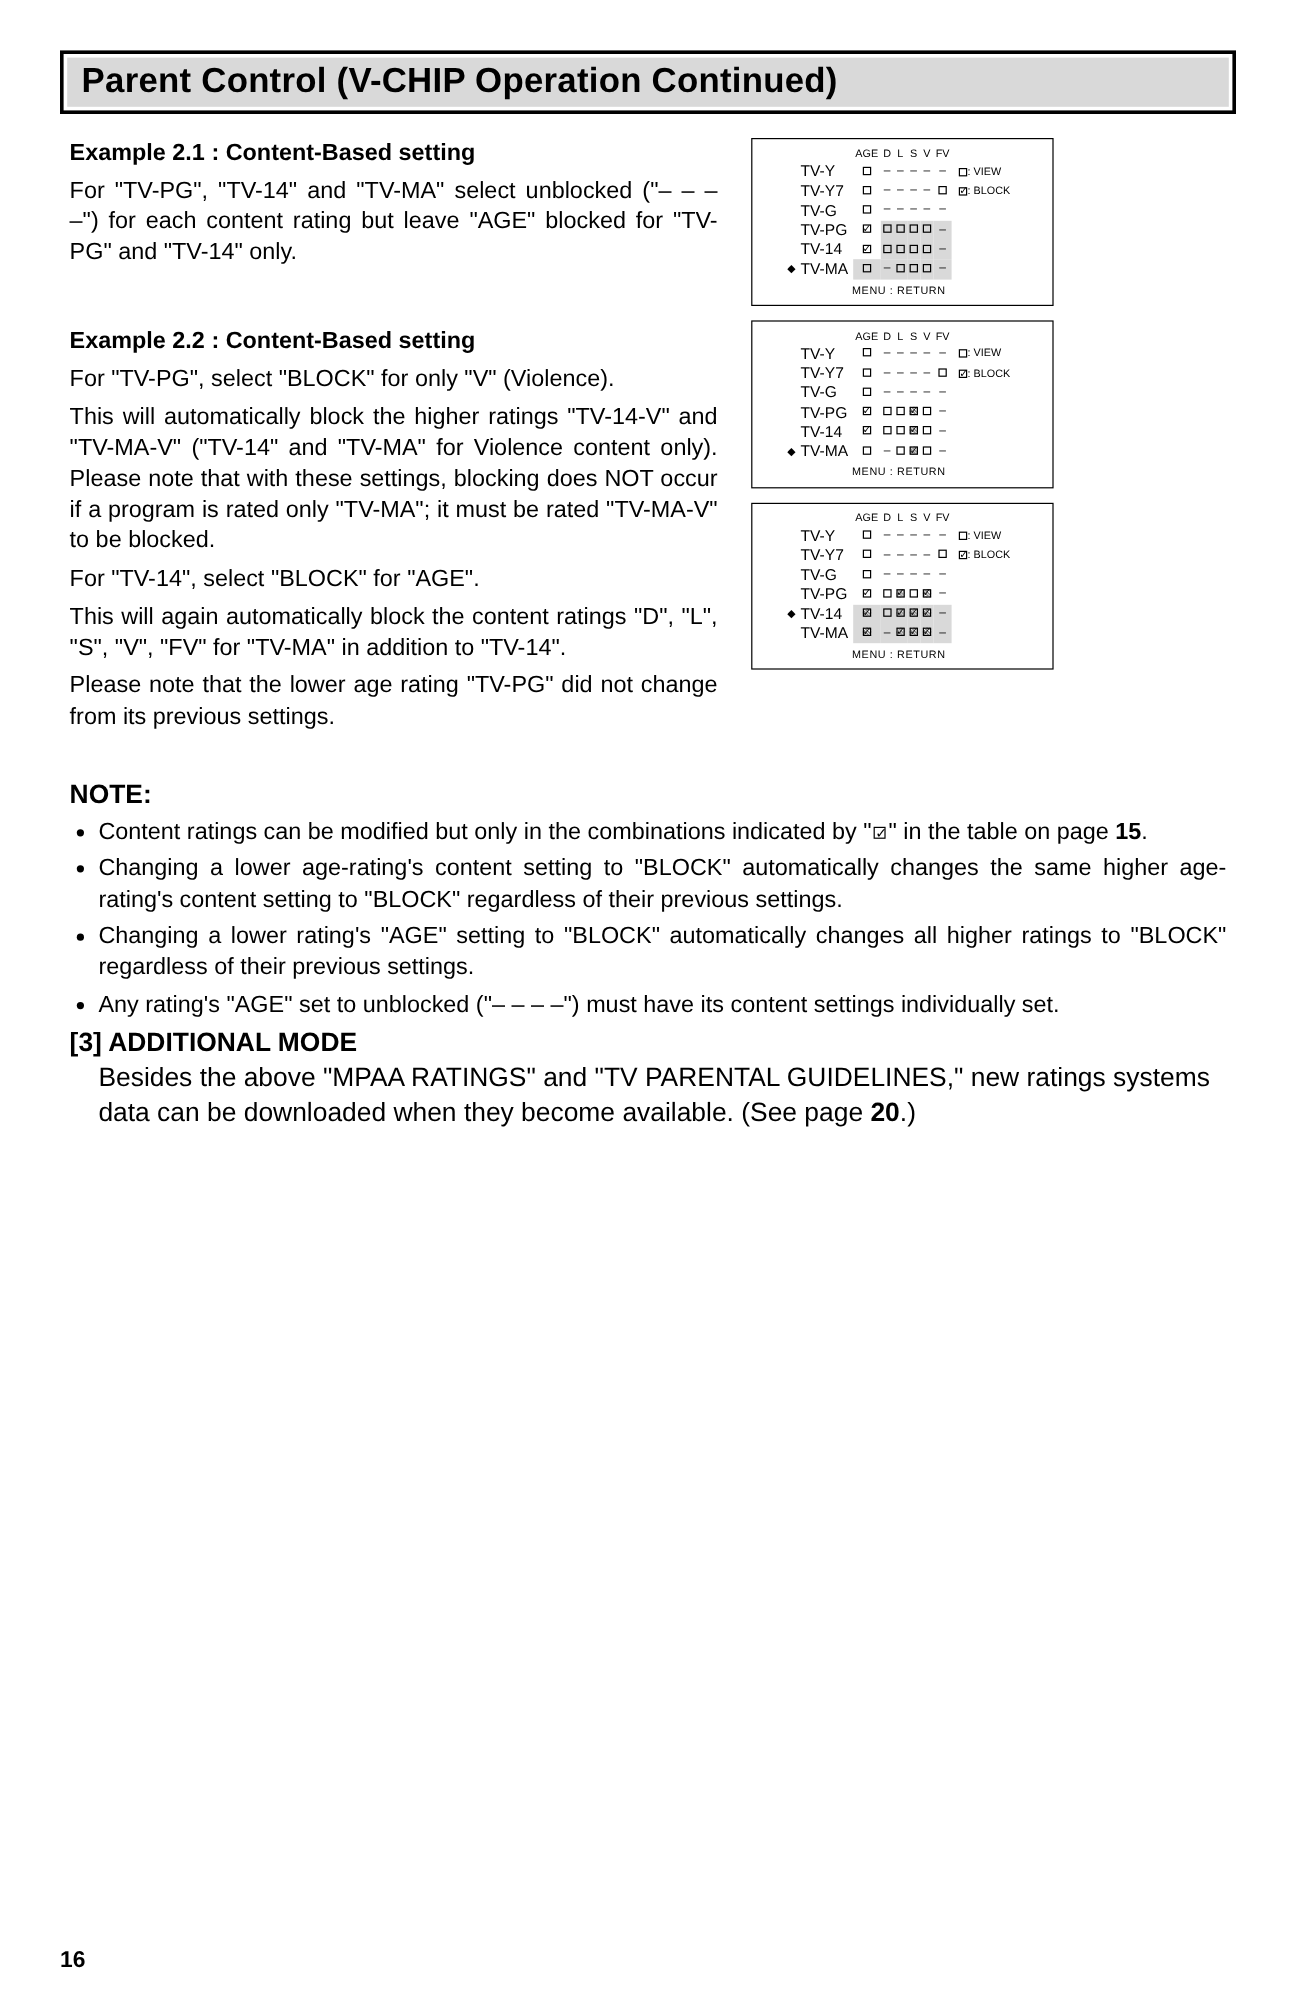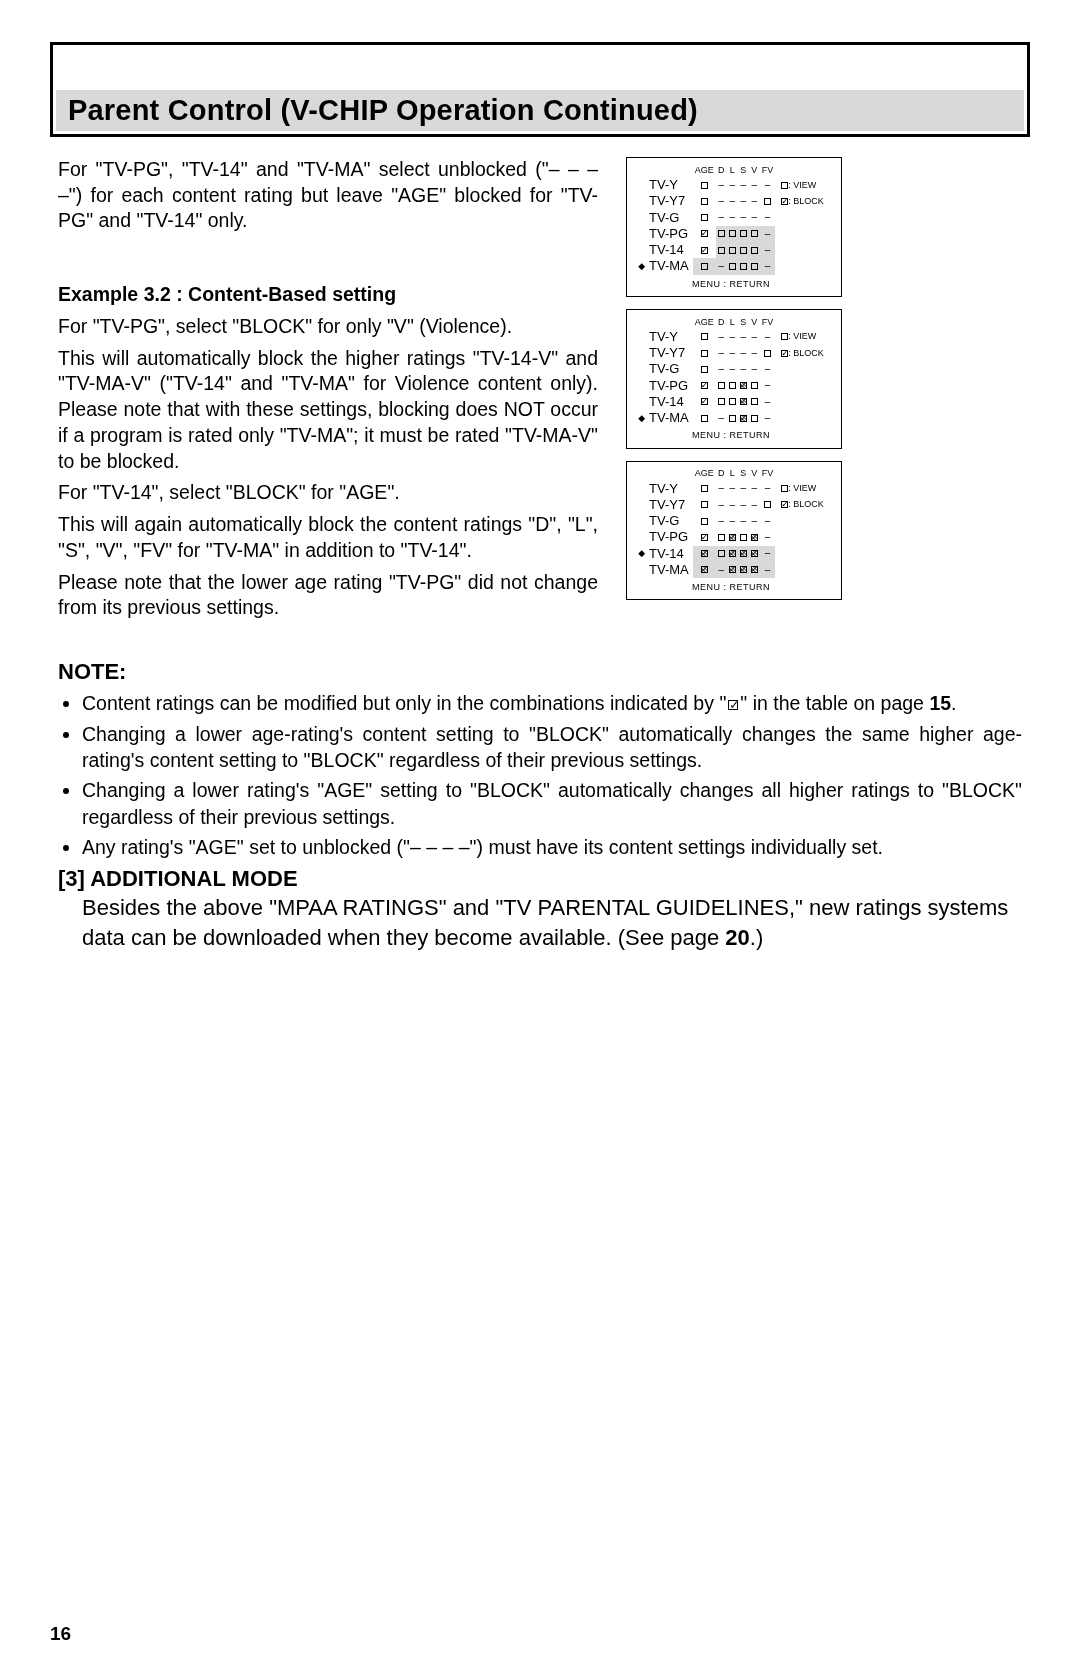--- a/index.html
+++ b/index.html
@@ -20,21 +20,20 @@
     border: 3px solid #000;
     padding: 3px;
     margin-bottom: 20px;
   }
   .title-bar {
     background: #d9d9d9;
     font-size: 29px;
     font-weight: bold;
     padding: 4px 12px;
     letter-spacing: 0.2px;
-    margin-top: 42px;
   }
   .content {
     display: flex;
     gap: 28px;
     padding: 0 0 0 8px;
   }
   .left { width: 540px; flex: none; }
   .right { flex: none; }
 
   .left p { font-size: 19.5px; line-height: 1.32; margin: 0 0 6px 0; }
@@ -59,21 +58,21 @@
     position: absolute;
     bottom: 24px;
     left: 50px;
     font-weight: bold;
     font-size: 19px;
   }
 
   
   .diag {
     border: 1px solid #000;
-    width: 216px;
+    width: 252px;
     font-size: 10px;
     padding: 6px 6px 6px 0;
     margin-bottom: 12px;
     line-height: 1.25;
   }
   .diag table { border-collapse: collapse; margin: 0 auto; }
   .diag td, .diag th { padding: 0 2px; text-align: center; font-weight: normal; vertical-align: middle; height: 13px; }
   .diag th { font-size: 9px; }
   .diag .rlabel { text-align: left; padding-left: 2px; padding-right: 4px; font-size: 13px; }
   .diag .arrow-cell { width: 10px; font-size: 9px; }
@@ -111,24 +110,25 @@
 
 <div class="page">
 
   <div class="title-frame">
     <div class="title-bar">Parent Control (V-CHIP Operation Continued)</div>
   </div>
 
   <div class="content">
     <div class="left">
 
+      <p class="ex-title">Example 2.1 : Content-Based setting</p>
       <p class="justify">For "TV-PG", "TV-14" and "TV-MA" select unblocked  ("– – – –") for each content rating but leave "AGE" blocked for "TV-PG" and "TV-14" only.</p>
 
       <div class="ex2">
-        <p class="ex-title">Example 3.2 : Content-Based setting</p>
+        <p class="ex-title">Example 2.2 : Content-Based setting</p>
         <p>For "TV-PG", select "BLOCK" for only "V" (Violence).</p>
         <p class="justify">This will automatically block the higher ratings "TV-14-V" and "TV-MA-V"  ("TV-14" and "TV-MA" for Violence content only). Please note that with these settings, blocking does NOT occur if a program is rated only "TV-MA"; it must be rated "TV-MA-V" to be blocked.</p>
       </div>
 
       <div class="ex3">
         <p>For "TV-14", select "BLOCK" for "AGE".</p>
         <p class="justify">This will again automatically block the content ratings "D", "L", "S", "V", "FV" for "TV-MA" in addition to "TV-14".</p>
         <p class="justify">Please note that the lower age rating "TV-PG" did not change from its previous settings.</p>
       </div>
     </div>

